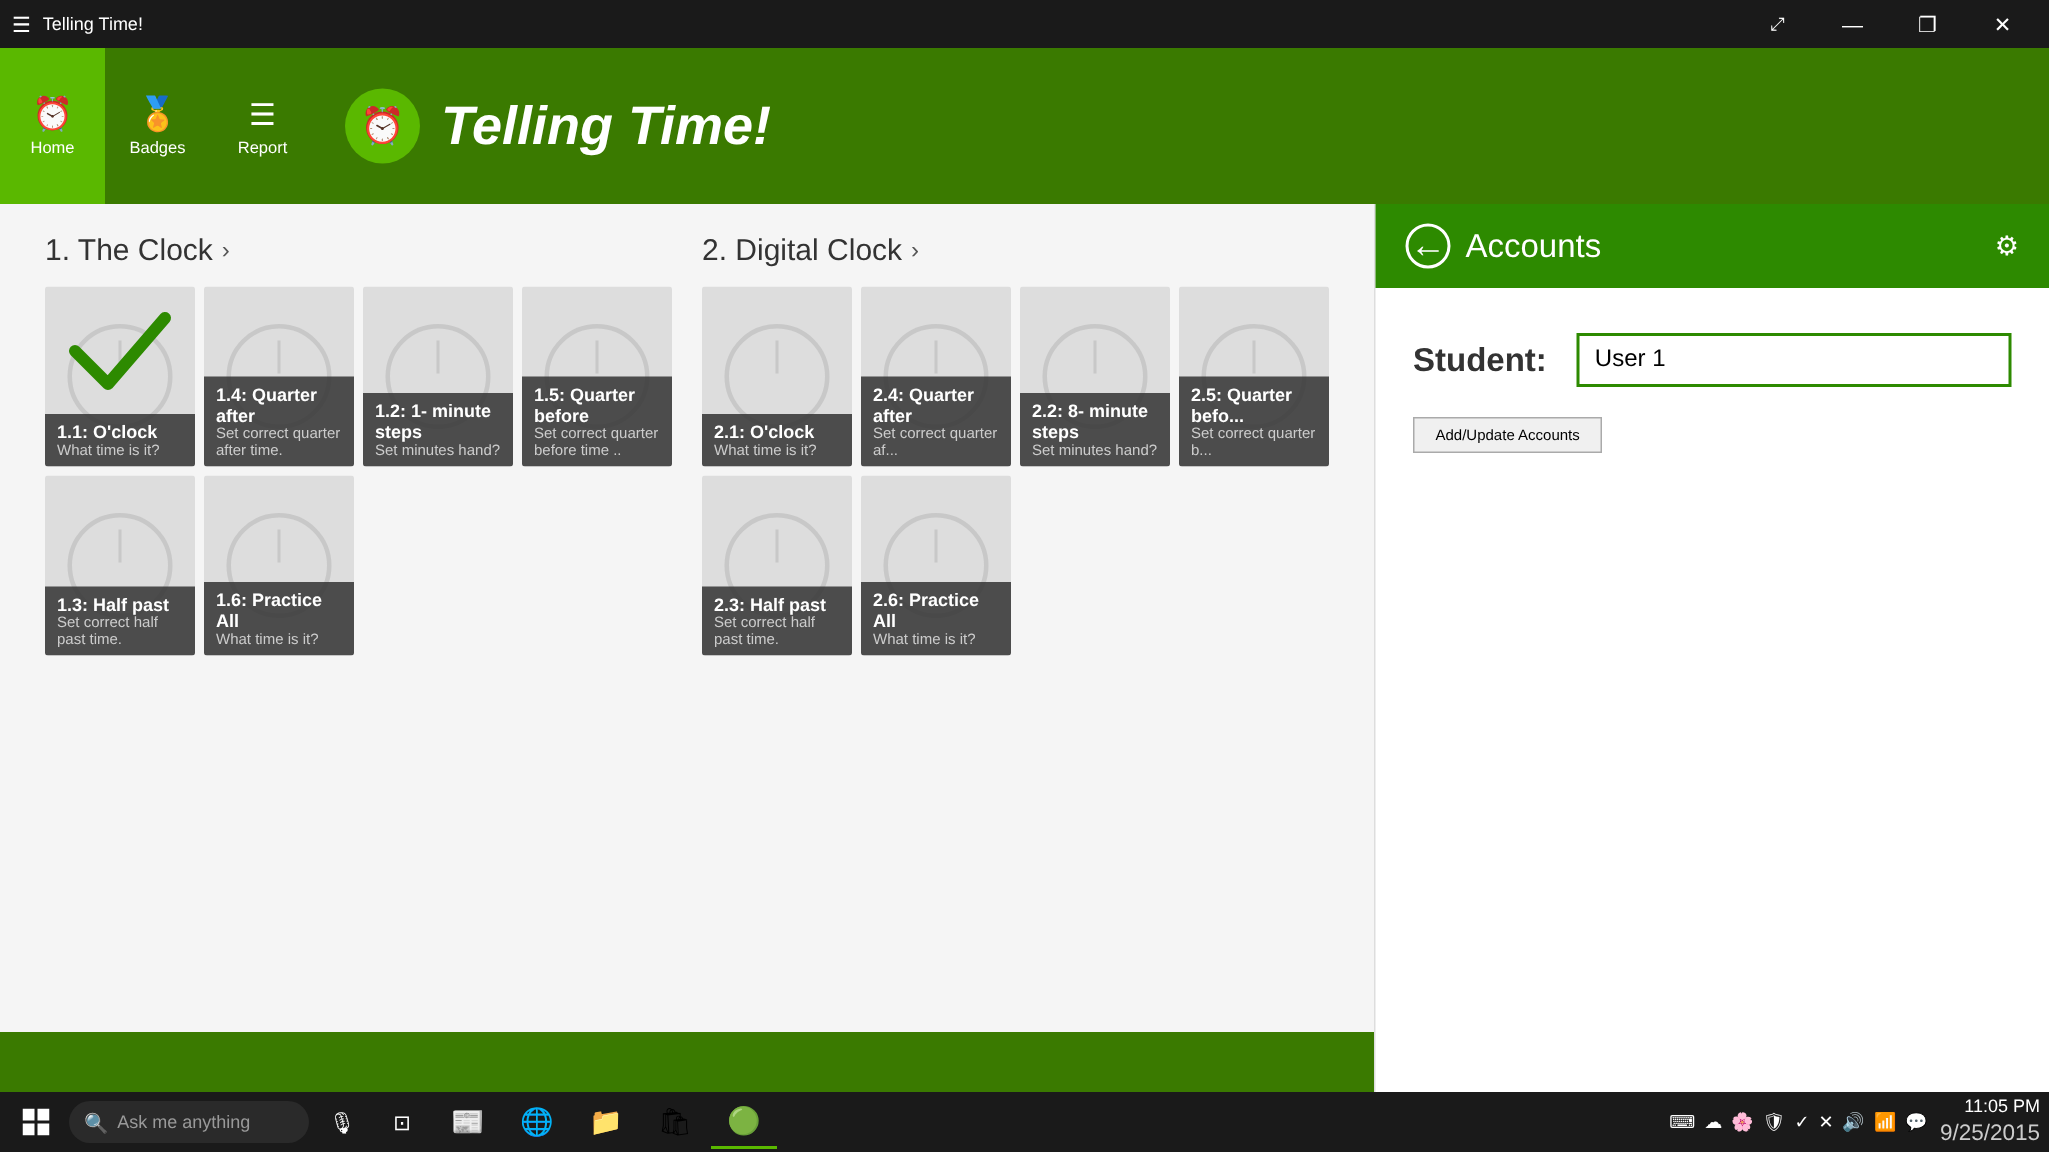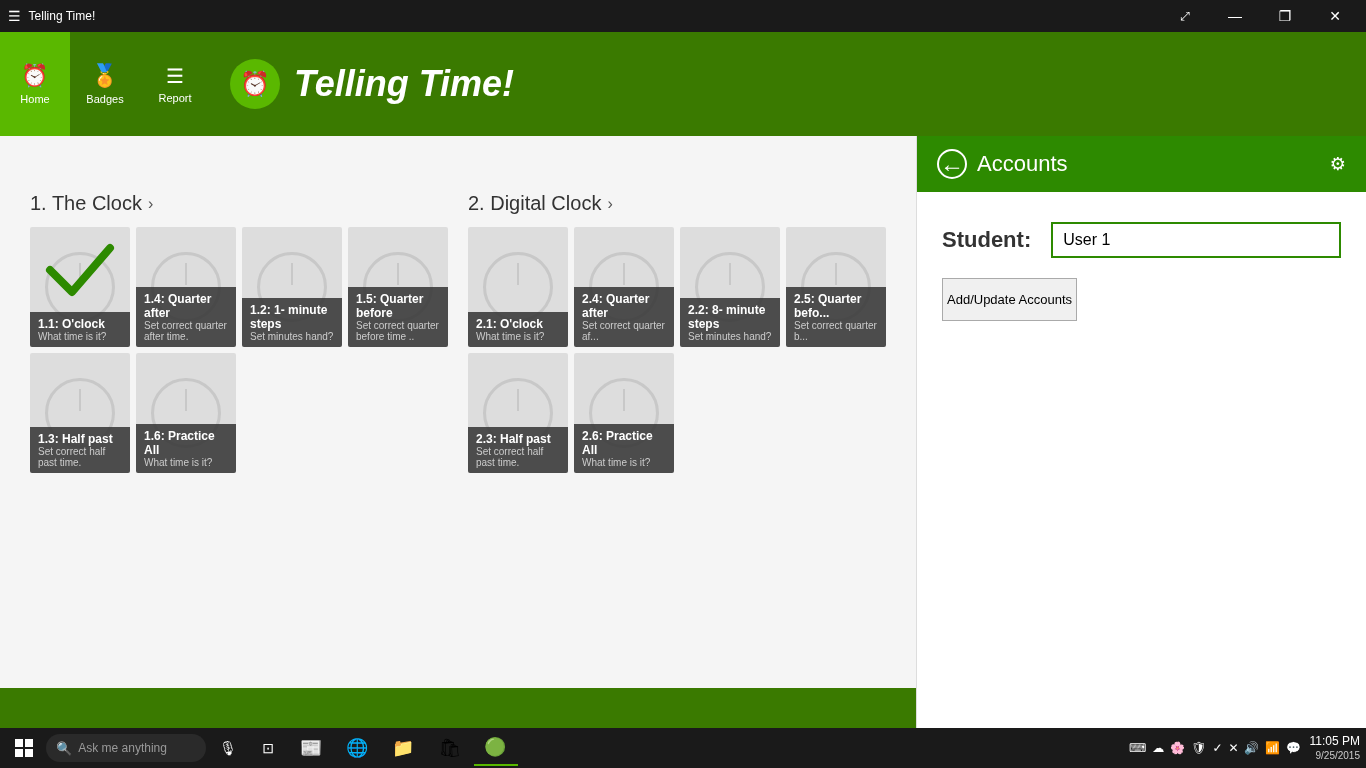--- a/index.html
+++ b/index.html
@@ -70,21 +70,20 @@
       background: #f5f5f5;
       padding: 20px 30px;
       overflow: hidden;
     }
     .sections-row {
       display: flex;
       gap: 20px;
     }
     .section {
       flex: 1;
-      margin-top: 36px;
     }
     .section-title {
       font-size: 20px;
       color: #333;
       margin-bottom: 12px;
       display: flex;
       align-items: center;
       gap: 6px;
     }
     .section-title .arrow { font-size: 16px; color: #555; }
@@ -189,25 +188,25 @@
     }
     .student-input {
       flex: 1;
       height: 36px;
       border: 2px solid #2d8a00;
       padding: 13px 10px;
       font-size: 16px;
       outline: none;
     }
     .add-update-btn {
-      height: 43px;
-      padding: 0 4px;
+      height: 24px;
+      padding: 0 14px;
       background: #f0f0f0;
       border: 1px solid #aaa;
-      font-size: 13px;
+      font-size: 10px;
       cursor: pointer;
     }
 
     
     .taskbar {
       height: 40px;
       background: #1a1a1a;
       display: flex;
       align-items: center;
       justify-content: space-between;
@@ -495,16 +494,16 @@
       <span>🌸</span>
       <span>🛡</span>
       <span>✓</span>
       <span>✕</span>
       <span>🔊</span>
       <span>📶</span>
       <span>💬</span>
     </div>
     <div class="taskbar-time">
       <div style="font-size:12px; color:#fff;">11:05 PM</div>
-      <div style="font-size:10px; color:#ccc;">9/25/2015</div>
+      <div style="font-size:15px; color:#ccc;">9/25/2015</div>
     </div>
   </div>
 </div>
 
 </body></html>

